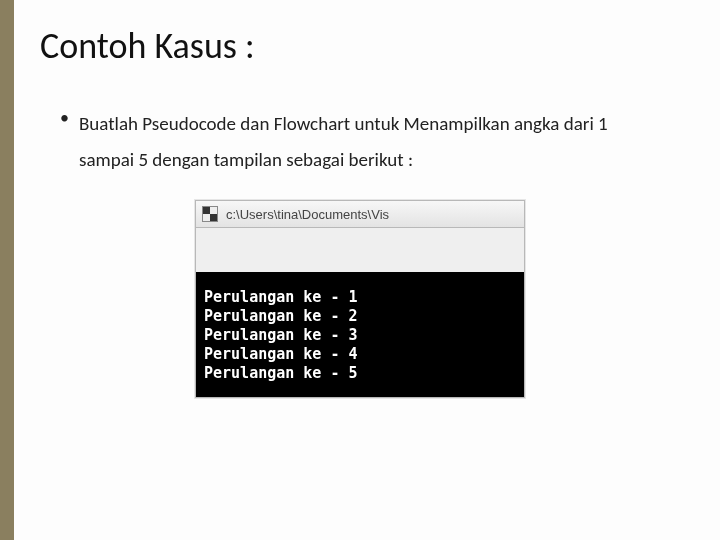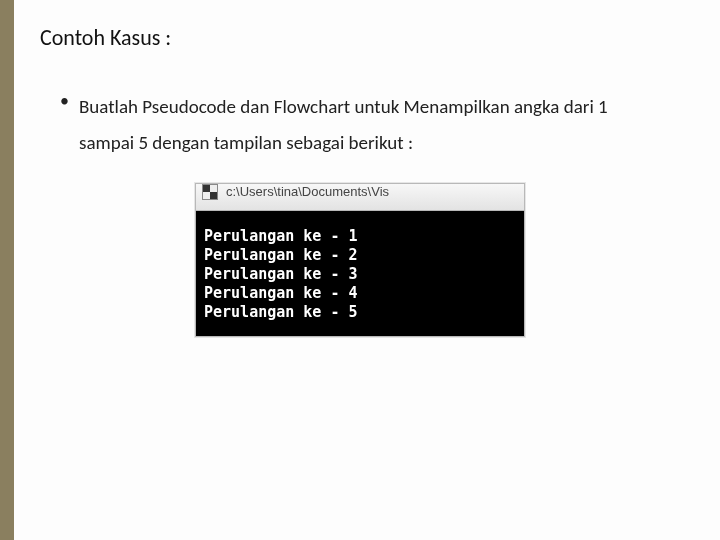--- a/index.html
+++ b/index.html
@@ -17,21 +17,21 @@
     left: 0;
     top: 0;
     width: 14px;
     height: 540px;
     background: #8a7f5f;
   }
   .slide {
     padding: 24px 40px 0 40px;
   }
   .title {
-    font-size: 22px;
+    font-size: 36px;
     font-weight: 400;
     color: #111;
     margin: 0 0 38px 0;
   }
   .bullet-row {
     display: flex;
     align-items: flex-start;
     margin-left: 20px;
   }
   .bullet-dot {
@@ -51,21 +51,21 @@
     width: 328px;
     border: 1px solid #b8b8b8;
     box-shadow: 0 0 0 1px #e6e6e6;
     background: #efefef;
   }
   .titlebar {
     height: 26px;
     background: linear-gradient(#f7f7f7, #e3e3e3);
     border-bottom: 1px solid #b8b8b8;
     display: flex;
-    align-items: flex-start;
+    align-items: center;
     padding: 0 6px;
     font-size: 13px;
     color: #444;
     font-family: "Segoe UI", Tahoma, sans-serif;
   }
   .app-icon {
     width: 14px;
     height: 14px;
     border: 1px solid #888;
     margin-right: 8px;
@@ -77,20 +77,21 @@
   }
   .console-body {
     background: #000;
     padding: 16px 8px 14px 8px;
     font-family: "Lucida Console", Consolas, monospace;
     font-size: 15px;
     font-weight: bold;
     color: #fff;
     line-height: 19px;
     white-space: pre;
+    margin-top: 44px;
   }
 </style>
 </head>
 <body>
 
 <div class="accent-bar"></div>
 
 <div class="slide">
   <h1 class="title">Contoh Kasus :</h1>
 

